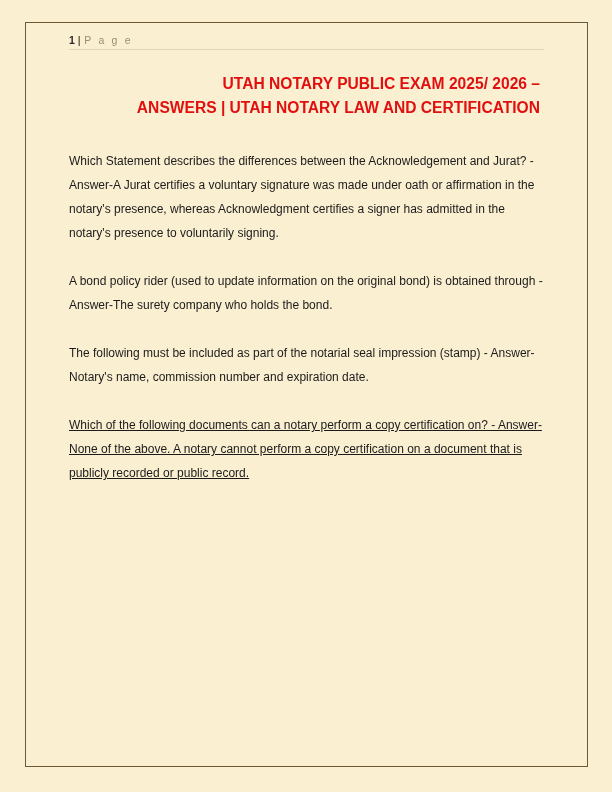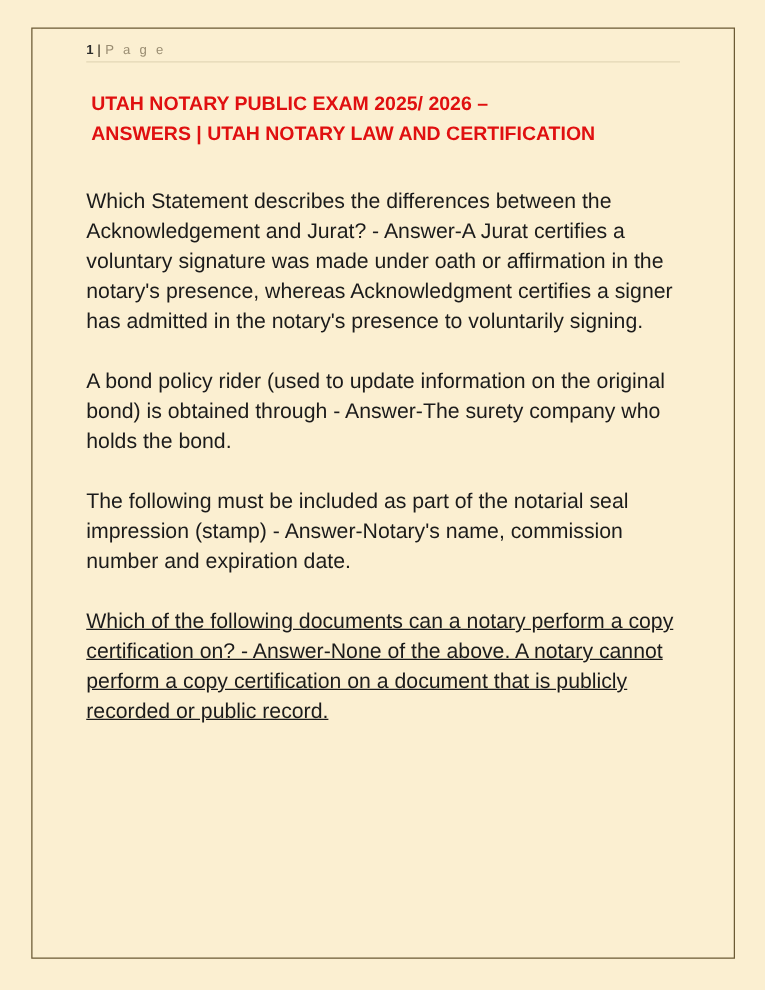--- a/index.html
+++ b/index.html
@@ -70,34 +70,34 @@
   .header-rule {
     margin-top: 3px;
     height: 1px;
     width: 100%;
     background: #e4d7b6;
   }
 
   
   .doc-title {
     margin-top: 22px;
-    text-align: left;
+    text-align: right;
     color: #e01010;
     font-weight: bold;
     font-size: 15.6px;
     line-height: 23.5px;
     padding: 0 4px;
   }
 
   
   .body-copy {
     margin-top: 30px;
   }
   .qa-block {
-    font-size: 17px;
+    font-size: 12px;
     line-height: 24px;
     color: #1b1b1b;
     margin: 0 0 24px 0;
     text-align: left;
   }
   .qa-block:last-child {
     margin-bottom: 0;
     text-decoration: underline;
   }
 </style>

